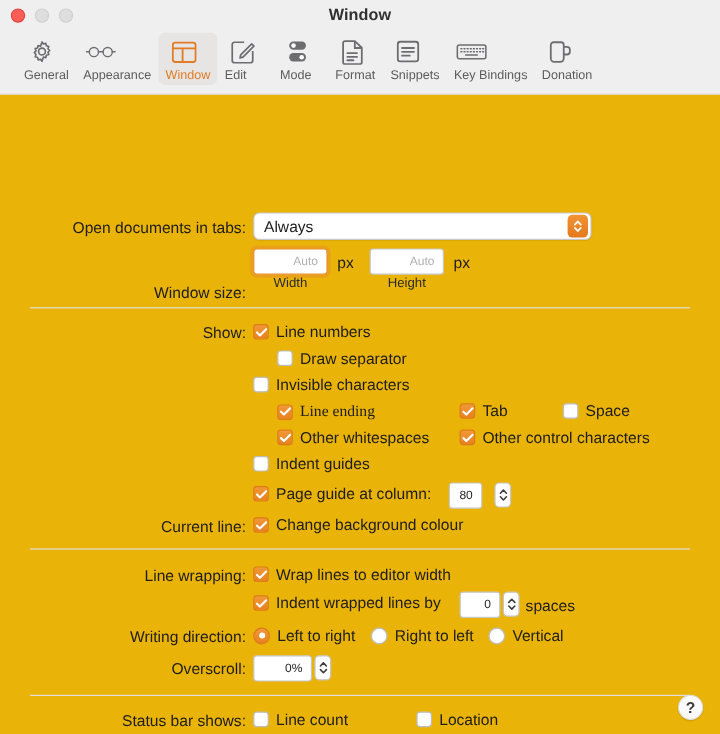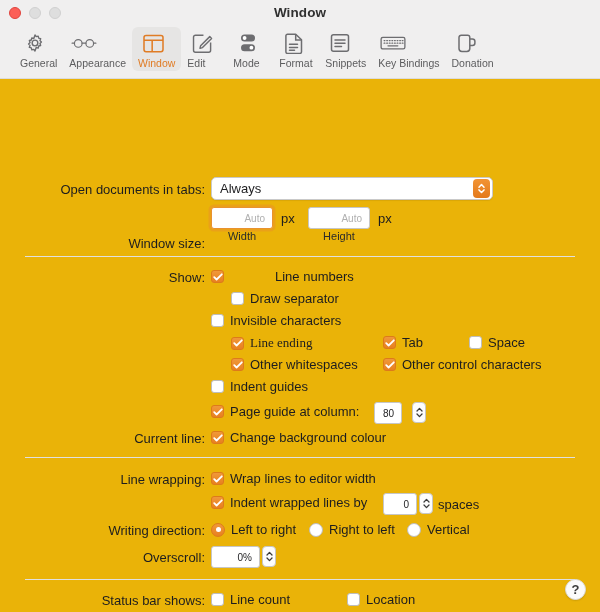--- a/index.html
+++ b/index.html
@@ -385,21 +385,21 @@
     <div class="tfield" style="left:308px; top:128px; width:62px;">
       <span class="ph">Auto</span>
     </div>
     <div class="unit" style="left:378px; top:132px;">px</div>
     <div class="sublabel" style="left:308px; top:151px; width:62px;">Height</div>
 
     <div class="sep" style="top:177px;"></div>
 
     <div class="labcol" style="left:5px; top:191px;">Show:</div>
 
-    <div class="cb" style="left:211px; top:190px;gap:45px;">
+    <div class="cb" style="left:211px; top:190px;">
       <span class="box on">
         <svg width="10" height="8" viewBox="0 0 10 8" fill="none" stroke="#fff" stroke-width="1.8" stroke-linecap="round" stroke-linejoin="round">
             <path d="M1.2 4.1l2.4 2.4L8.8 1.3"></path>
           </svg>
       </span>
       <span class="cbtext">Line numbers</span>
     </div>
 
     <div class="cb" style="left:231px; top:212px;">
       <span class="box off"></span>

